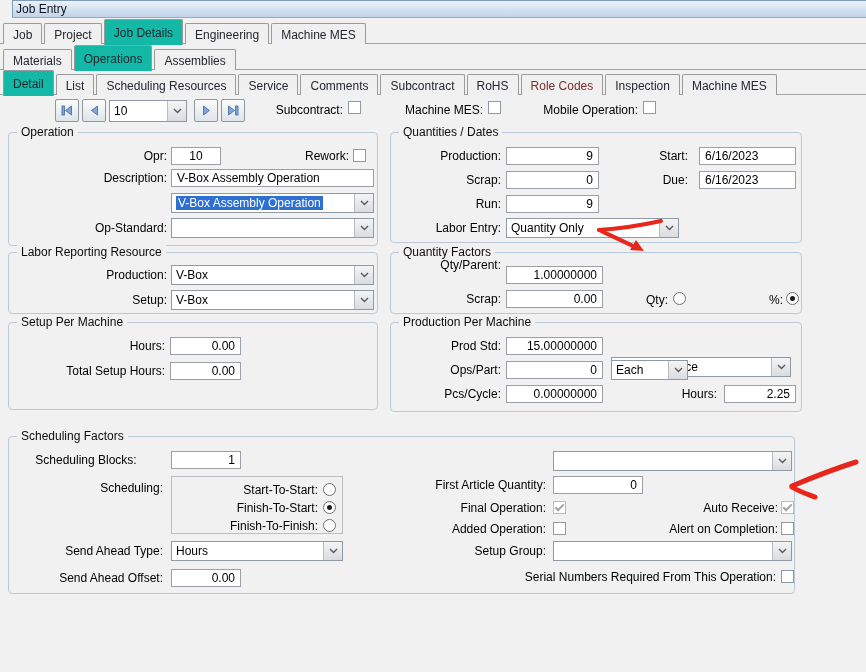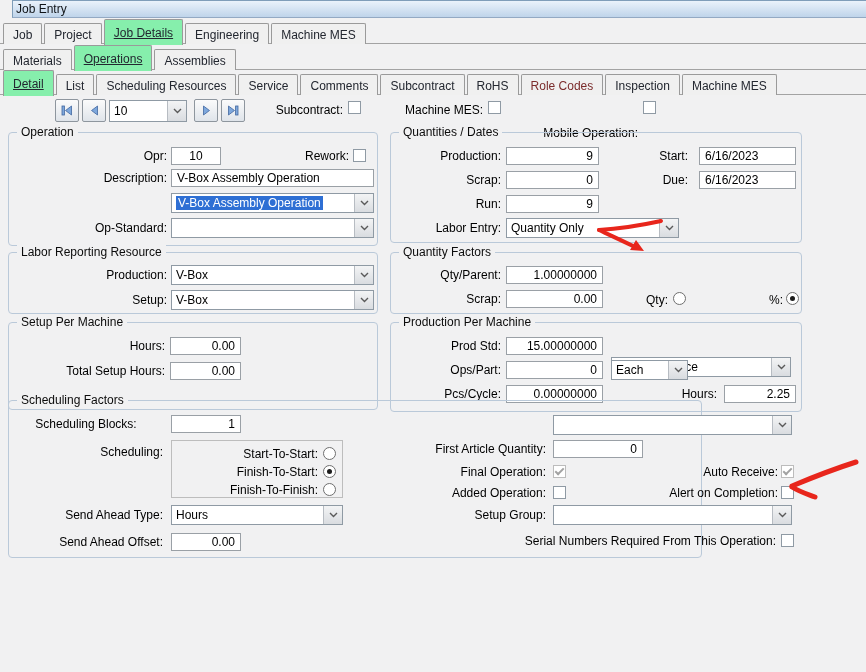--- a/index.html
+++ b/index.html
@@ -19,21 +19,21 @@
     color:#101418;
   }
   
   .tabstrip{left:0;width:866px;display:flex;align-items:flex-end;padding:0 0 0 3px;box-sizing:border-box;}
   .tabstrip::after{content:"";position:absolute;left:0;right:0;bottom:0;height:1px;background:#a3a3a3;}
   .tab{
     height:19px;padding:1px 9px 0;margin-right:2px;display:flex;align-items:center;
     background:#f0f0f0;border:1px solid #9a9a9a;border-bottom:none;
     border-radius:2px 2px 0 0;color:#232730;white-space:nowrap;position:relative;z-index:1;
   }
-  .tab.active{height:23px;background:#86efac;z-index:3;margin-bottom:-1px;padding-bottom:1px;text-decoration:underline;}
+  .tab.active{height:23px;background:#14b8a6;z-index:3;margin-bottom:-1px;padding-bottom:1px;}
   .tab.red{color:#7b2c2c;}
   
   .navbtn{
     width:24px;height:23px;box-sizing:border-box;border:1px solid #8e969e;border-radius:2px;
     background:linear-gradient(#fbfbfb,#dfe4ea);display:flex;align-items:center;justify-content:center;
   }
   .combo{
     box-sizing:border-box;height:20px;border:1px solid #8f9aa4;background:#fff;
     display:flex;align-items:stretch;overflow:hidden;
   }
@@ -137,21 +137,21 @@
   <svg width="12" height="11" viewBox="0 0 12 11">
     <polygon points="1.5,1 1.5,10 7.5,5.5" fill="#7da7dc" stroke="#41679f" stroke-width="0.8"></polygon>
     <rect x="8.6" y="1" width="2.4" height="9" fill="#7da7dc" stroke="#41679f" stroke-width="0.8"></rect>
   </svg>
 </div>
 
 <span class="lbl" style="left:243px;top:101px;width:100px;">Subcontract:</span>
 <span class="cb" style="left:348px;top:101px;"></span>
 <span class="lbl" style="left:383px;top:101px;width:100px;">Machine MES:</span>
 <span class="cb" style="left:488px;top:101px;"></span>
-<span class="lbl" style="left:518px;top:101px;width:120px;margin-top:23px;">Mobile Operation:</span>
+<span class="lbl" style="left:518px;top:101px;width:120px;">Mobile Operation:</span>
 <span class="cb" style="left:643px;top:101px;"></span>
 
 <div class="group" style="left:8px;top:132px;width:370px;height:114px;">
   <span class="gtitle">Operation</span>
   <span class="lbl" style="left:0;top:14px;width:158px;">Opr:</span>
   <span class="field ctr abs" style="left:162px;top:14px;width:50px;">10</span>
   <span class="lbl" style="left:240px;top:14px;width:100px;">Rework:</span>
   <span class="cb" style="left:344px;top:16px;"></span>
 
   <span class="lbl" style="left:0;top:36px;width:158px;">Description:</span>
@@ -222,21 +222,21 @@
     <span class="combo-btn">
       <svg width="9" height="6" viewBox="0 0 9 6">
           <polyline points="1,1 4.5,4.5 8,1" fill="none" stroke="#5a5a5a" stroke-width="1.4"></polyline>
         </svg>
     </span>
   </span>
 </div>
 
 <div class="group" style="left:390px;top:252px;width:412px;height:62px;">
   <span class="gtitle">Quantity Factors</span>
-  <span class="lbl" style="left:0;top:13px;width:110px;">Qty/Parent:</span>
+  <span class="lbl" style="left:0;top:3px;width:110px;">Qty/Parent:</span>
   <span class="field num abs" style="left:115px;top:13px;width:97px;">1.00000000</span>
   <span class="lbl" style="left:0;top:37px;width:110px;">Scrap:</span>
   <span class="field num abs" style="left:115px;top:37px;width:97px;">0.00</span>
   <span class="lbl" style="left:197px;top:38px;width:80px;">Qty:</span>
   <span class="radio" style="left:282px;top:39px;"></span>
   <span class="lbl" style="left:332px;top:38px;width:60px;">%:</span>
   <span class="radio on" style="left:395px;top:39px;"></span>
 </div>
 
 <div class="group" style="left:8px;top:322px;width:370px;height:88px;">
@@ -268,21 +268,21 @@
           <polyline points="1,1 4.5,4.5 8,1" fill="none" stroke="#5a5a5a" stroke-width="1.4"></polyline>
         </svg>
     </span>
   </span>
   <span class="lbl" style="left:0;top:62px;width:110px;">Pcs/Cycle:</span>
   <span class="field num abs" style="left:115px;top:62px;width:97px;">0.00000000</span>
   <span class="lbl" style="left:230px;top:62px;width:96px;">Hours:</span>
   <span class="field num abs" style="left:333px;top:62px;width:72px;">2.25</span>
 </div>
 
-<div class="group" style="left:8px;top:400px;width:694px;height:158px;">
+<div class="group" style="left:8px;top:436px;width:787px;height:158px;">
   <span class="gtitle">Scheduling Factors</span>
 
   <span class="lbl" style="left:0;top:14px;width:154px;text-align:center;">Scheduling Blocks:</span>
   <span class="field num abs" style="left:162px;top:14px;width:70px;">1</span>
 
   <span class="lbl" style="left:0;top:42px;width:154px;">Scheduling:</span>
   <div class="rpanel" style="left:162px;top:39px;width:172px;height:58px;">
     <span class="lbl" style="left:0;top:4px;width:146px;">Start-To-Start:</span>
     <span class="radio" style="left:151px;top:6px;"></span>
     <span class="lbl" style="left:0;top:22px;width:146px;">Finish-To-Start:</span>

